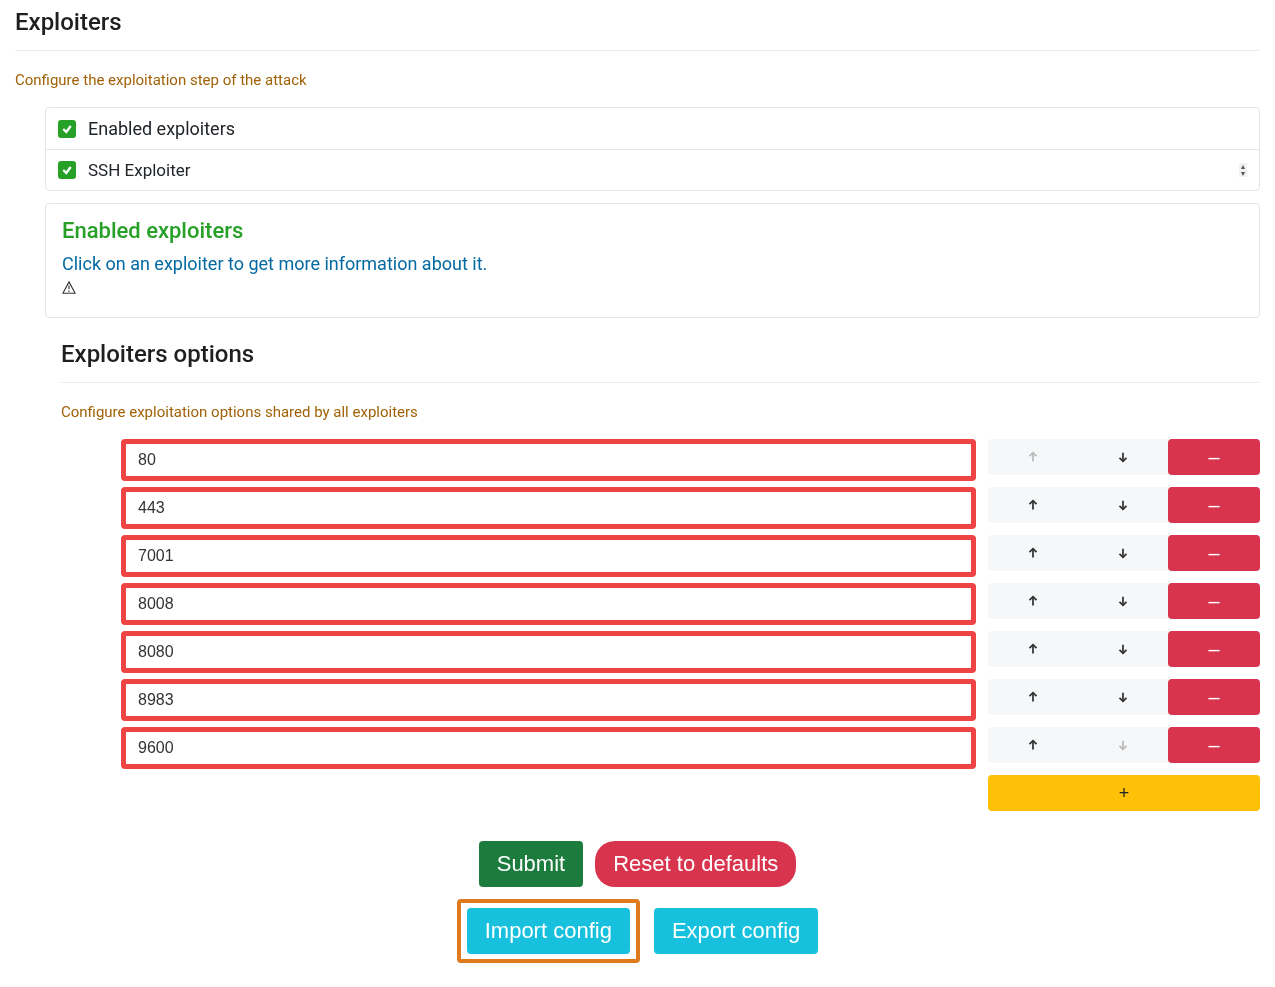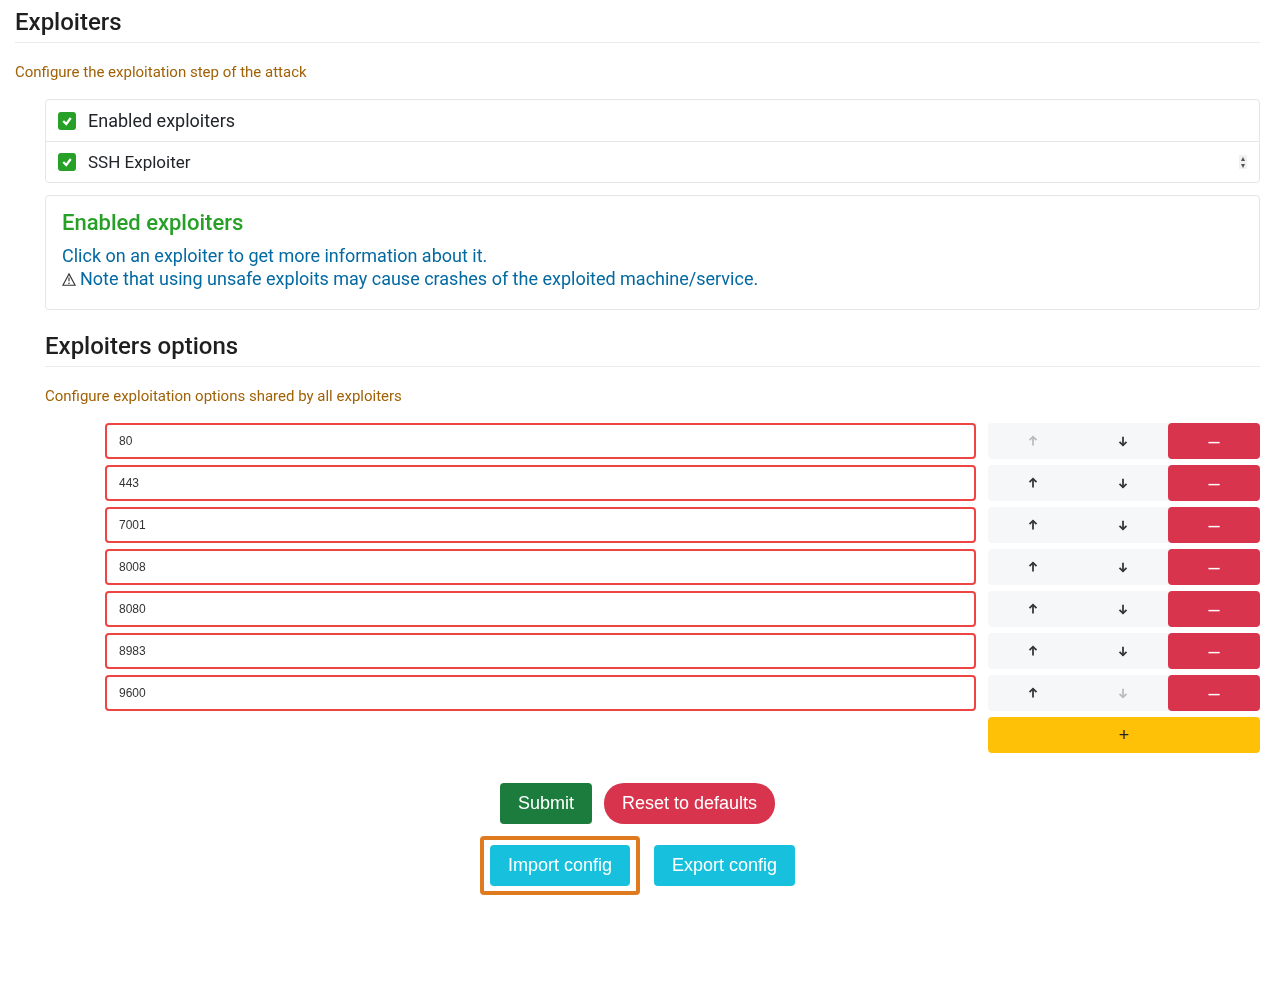--- a/index.html
+++ b/index.html
@@ -1,46 +1,46 @@
 <!DOCTYPE html>
 <html><head>
 <meta charset="utf-8">
 <style>
 * { box-sizing: border-box; margin: 0; padding: 0; }
 body { font-family: -apple-system, BlinkMacSystemFont, "Segoe UI", Roboto, "Helvetica Neue", Arial, sans-serif; color: #212529; background: #fff; padding: 0 15px 30px 15px; font-size: 16px; }
-h2.sect { font-size: 24px; font-weight: 500; color: #1f1f1f; padding-bottom: 6px; border-bottom: 1px solid #e9ecef; margin-top: 8px; }
+h2.sect { font-size: 24px; font-weight: 500; color: #1f1f1f; padding-bottom: 14px; border-bottom: 1px solid #e9ecef; margin-top: 8px; }
 .sect-desc { font-size: 15px; color: #a16207; margin-top: 20px; margin-bottom: 18px; }
 .panel { margin-left: 30px; border: 1px solid #e4e6e8; border-radius: 4px; margin-bottom: 12px; }
 .panel-row { display: flex; align-items: center; padding: 10px 12px; gap: 12px; font-size: 17px; }
 .panel-row.first { font-weight: 400; font-size: 18px; }
 .panel-row + .panel-row { border-top: 1px solid #e4e6e8; align-items: center; }
 .cb { width: 18px; height: 18px; background: #26a026; border-radius: 3px; display: flex; align-items: center; justify-content: center; flex-shrink: 0; }
 .cb svg { width: 12px; height: 12px; stroke: #fff; stroke-width: 3; fill: none; }
 .spinner { display: flex; flex-direction: column; margin-left: auto; gap: 0; background: #f1f1f1; padding: 0 2px; }
 .spinner button { background: none; border: none; font-size: 8px; color: #555; line-height: 7px; padding: 0; cursor: pointer; }
 .info-box { margin-left: 30px; border: 1px solid #e4e6e8; border-radius: 4px; padding: 14px 16px 18px 16px; }
 .info-title { color: #26a026; font-size: 22px; font-weight: 500; margin-bottom: 10px; }
 .info-line { font-size: 18px; color: #0369a1; margin-bottom: 2px; }
 .warn-ico { display: inline-block; width: 14px; height: 14px; vertical-align: -2px; margin-right: 4px; }
 .sub-sect { margin-left: 30px; }
 h3.sub-title { font-size: 22px; font-weight: 500; margin-top: 6px; margin-bottom: 20px; }
 .sub-desc { font-size: 16px; color: #333; margin-bottom: 20px; }
 .ports-area { margin-left: 30px; }
 .port-row { display: flex; gap: 12px; margin-bottom: 6px; align-items: stretch; }
-.port-input { flex: 1; border: 2px solid #ef4444; border-radius: 4px; padding: 7px 12px; font-size: 12px; color: #333; }
+.port-input { flex: 1; border: 5px solid #ef4444; border-radius: 4px; padding: 7px 12px; font-size: 16px; color: #333; }
 .btns3 { display: flex; gap: 0; }
 .arrow-btn { width: 90px; height: 36px; background: #f5f7f9; border: none; display: flex; align-items: center; justify-content: center; cursor: pointer; color: #333; }
 .arrow-btn.first-up { border-top-left-radius: 4px; border-bottom-left-radius: 4px; }
 .arrow-btn.disabled { color: #bbb; cursor: default; }
 .del-btn { width: 92px; height: 36px; background: #d9344e; color: #fff; border: none; border-radius: 4px; font-size: 20px; line-height: 1; cursor: pointer; display: flex; align-items: center; justify-content: center; }
 .add-row { display: flex; justify-content: flex-end; margin-top: 6px; }
 .add-btn { width: 272px; height: 36px; background: #ffc107; border: none; border-radius: 4px; color: #212529; font-size: 18px; cursor: pointer; display: flex; align-items: center; justify-content: center; }
 .action-row { display: flex; justify-content: center; gap: 12px; margin-top: 30px; }
 .action-row2 { display: flex; justify-content: center; gap: 14px; margin-top: 12px; align-items: center; }
-.btn { padding: 10px 18px; border: none; border-radius: 4px; font-size: 18px; color: #fff; cursor: pointer; }
+.btn { padding: 10px 18px; border: none; border-radius: 4px; font-size: 22px; color: #fff; cursor: pointer; }
 .btn-submit { background: #1c7c3e; }
 .btn-reset { background: #d9344e; border-radius: 20px; }
 .btn-import { background: #17c0dc; }
 .btn-export { background: #17c0dc; text-align: center; }
 .import-frame { border: 4px solid #e07a1f; border-radius: 4px; padding: 5px 6px; }
 .arrow-svg { width: 14px; height: 14px; stroke: currentColor; stroke-width: 2; fill: none; }
 </style>
 </head>
 <body>
 
@@ -73,25 +73,25 @@
 <div class="info-box">
   <div class="info-title">Enabled exploiters</div>
   <div class="info-line">Click on an exploiter to get more information about it.</div>
   <div class="info-line">
     <span class="warn-ico">
       <svg viewBox="0 0 16 16" width="14" height="14">
           <path d="M8 1 L15 14 H1 Z" fill="none" stroke="#333" stroke-width="1.3"></path>
           <line x1="8" y1="5" x2="8" y2="9.5" stroke="#333" stroke-width="1.3"></line>
           <circle cx="8" cy="11.7" r="0.9" fill="#333"></circle>
         </svg>
-    </span><span>Note that using unsafe exploits may cause crashes of the exploited machine/service.</span>
-  </div>
-</div>
-
-<div style="margin-left:30px; margin-top:22px;">
+    </span>
+  </div>
+</div>
+
+<div style="margin-left:46px; margin-top:22px;">
   <h2 class="sect">Exploiters options</h2>
   <p class="sect-desc">Configure exploitation options shared by all exploiters</p>
 
   <div class="sub-sect">
 
     <div class="ports-area" id="ports-area">
         <div class="port-row">
           <input class="port-input" value="80" style="">
           <div class="btns3">
             <button class="arrow-btn first-up disabled">

